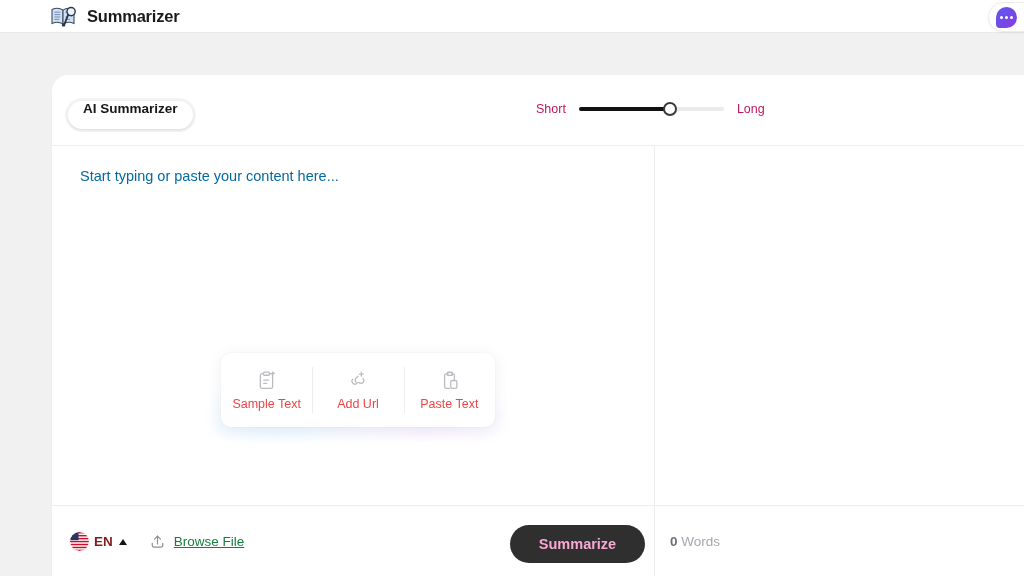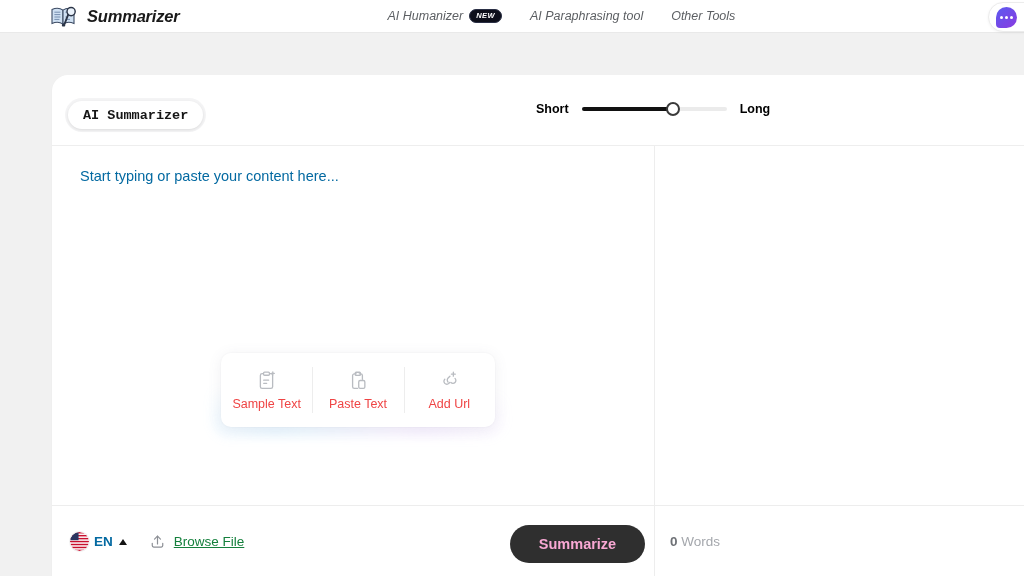--- a/index.html
+++ b/index.html
@@ -10,21 +10,21 @@
     font-family: "Liberation Sans", sans-serif;
     -webkit-font-smoothing: antialiased;
   }
 
   
   .header {
     position: absolute; top: 0; left: 0;
     width: 1024px; height: 33px;
     background: #ffffff;
     border-bottom: 1px solid #e9e9e9;
-    display: flex; align-items: center; font-style: italic;
+    display: flex; align-items: center;
   }
   .brand { display: flex; align-items: center; gap: 9px; margin-left: 50px; }
   .brand-logo { width: 28px; height: 24px; display: block; }
   .brand-title {
     font-size: 16.5px; font-weight: bold; color: #1a1a1a;
     letter-spacing: -0.2px;
   }
   .nav {
     display: flex; align-items: center; gap: 28px;
     margin-left: 208px;
@@ -80,40 +80,40 @@
     position: absolute; left: 13px; top: 23px;
     height: 34px;
     background: #f4f4f5;
     border-radius: 19px;
     display: flex; align-items: center;
     padding: 3px;
     gap: 2px;
   }
   .tab {
     height: 28px; border-radius: 16px;
-    display: flex; align-items: center; gap: 7px;
+    display: flex; gap: 7px;
     padding: 0 15px;
     font-size: 13.5px; color: #9a9da1;
-    cursor: pointer; white-space: nowrap; font-family: Liberation Mono, monospace;
+    cursor: pointer; white-space: nowrap;
   }
   .tab.active {
     background: #ffffff; color: #161616; font-weight: bold;
     box-shadow: 0 1px 3px rgba(0,0,0,0.10);
   }
   .tab-icon-20 {
     width: 15px; height: 15px; border-radius: 50%;
     background: linear-gradient(135deg, #3a7bf0 0%, #7b3ae0 70%, #b33ae0 100%);
     display: flex; align-items: center; justify-content: center;
   }
 
   .length-control {
     position: absolute; left: 484px; top: 26px;
     display: flex; align-items: center; gap: 13px;
   }
-  .len-label { font-size: 12.5px; color: #000000; font-weight: bold; }
+  .len-label { font-size: 12.5px; color: #be185d; font-weight: normal; }
   .slider-wrap { position: relative; width: 145px; height: 16px; }
   .slider-track {
     position: absolute; top: 6px; left: 0;
     width: 145px; height: 4px;
     background: #ebebeb; border-radius: 3px;
   }
   .slider-fill {
     position: absolute; top: 6px; left: 0;
     width: 91px; height: 4px;
     background: #111111; border-radius: 3px;
@@ -193,21 +193,21 @@
   }
   .lang {
     display: flex; align-items: center; gap: 5px;
     margin-left: 18px; cursor: pointer;
   }
   .flag {
     width: 19px; height: 19px; border-radius: 50%;
     overflow: hidden; position: relative; display: block;
     box-shadow: 0 0 0 1px rgba(0,0,0,0.06);
   }
-  .lang-code { font-size: 13.5px; font-weight: bold; color: #0369a1; }
+  .lang-code { font-size: 13.5px; font-weight: bold; color: #7f1d1d; }
   .caret-up {
     width: 0; height: 0; margin-left: 1px;
     border-left: 4.5px solid transparent;
     border-right: 4.5px solid transparent;
     border-bottom: 6px solid #141414;
   }
   .browse {
     display: flex; align-items: center; gap: 8px;
     margin-left: 22px; cursor: pointer;
   }
@@ -242,32 +242,20 @@
       <path d="M24 5.5c-3.6-1.6-7.6-1.7-11 .6v14c3.4-2.3 7.4-2.2 11-.6z" fill="#cfe0f2" stroke="#3b4a63" stroke-width="1.1"></path>
       <path d="M4.4 8.2h6M4.4 10.6h6M4.4 13h6M4.4 15.4h5" stroke="#6b84a6" stroke-width="0.9"></path>
       <path d="M15.4 8.2h4.4M15.4 15.4h4.6M15.4 13h2.2" stroke="#6b84a6" stroke-width="0.9"></path>
       <circle cx="21.1" cy="7.6" r="4.1" fill="#eaf2fb" stroke="#2b3547" stroke-width="1.4"></circle>
       <path d="M18.2 10.7 14.6 19.9" stroke="#2b3547" stroke-width="1.8" stroke-linecap="round"></path>
       <rect x="11.9" y="20" width="3.3" height="2.6" rx="0.8" fill="#2b3547"></rect>
     </svg>
     <span class="brand-title">Summarizer</span>
   </div>
 
-  <div class="nav">
-    <div class="nav-item">
-      <span>AI Humanizer</span>
-      <span class="new-badge">NEW</span>
-    </div>
-    <div class="nav-item">
-      <span>AI Paraphrasing tool</span>
-    </div>
-    <div class="nav-item">
-      <span>Other Tools</span>
-    </div>
-  </div>
 
   <div class="chat-pill">
     <span class="chat-bubble">
       <i></i>
         <i></i>
         <i></i>
     </span>
   </div>
 </div>
 
@@ -305,36 +293,36 @@
             <path d="M15.5 4.2H17a2 2 0 0 1 2 2V19a2 2 0 0 1-2 2H7a2 2 0 0 1-2-2V6.2a2 2 0 0 1 2-2h1.5"></path>
             <rect x="8.6" y="2.4" width="6.8" height="3.6" rx="1.2"></rect>
             <path d="M8.8 11.6h5.6M8.8 15.2h3.4"></path>
             <path d="M19.2 2.2v3.4M17.5 3.9h3.4"></path>
           </svg>
           <span class="action-label">Sample Text</span>
         </div>
 
         <div class="action">
           <svg width="21" height="21" viewBox="0 0 24 24" fill="none" stroke="#b9bcc1" stroke-width="1.5" stroke-linecap="round" stroke-linejoin="round">
+            <path d="M10.4 13.9a3.3 3.3 0 0 1 0-4.7l2.1-2.1"></path>
+            <path d="M6.6 10.6a3.3 3.3 0 0 0 0 4.7 3.3 3.3 0 0 0 4.7 0l1-1"></path>
+            <path d="M13.6 14.3a3.3 3.3 0 0 0 4.7 0 3.3 3.3 0 0 0 0-4.7"></path>
+            <path d="M16.4 2.6V7M14.2 4.8h4.4"></path>
+          </svg>
+          <span class="action-label">Add Url</span>
+        </div>
+
+        <div class="action">
+          <svg width="21" height="21" viewBox="0 0 24 24" fill="none" stroke="#b9bcc1" stroke-width="1.5" stroke-linecap="round" stroke-linejoin="round">
             <path d="M14 4.4h1.6a2 2 0 0 1 2 2v4.2"></path>
             <path d="M10.6 4.4H8.4a2 2 0 0 0-2 2V19a2 2 0 0 0 2 2h3.6"></path>
             <rect x="9.4" y="2.6" width="6" height="3.5" rx="1.1"></rect>
             <rect x="13.4" y="12" width="7" height="9" rx="1.6"></rect>
           </svg>
           <span class="action-label">Paste Text</span>
-        </div>
-
-        <div class="action">
-          <svg width="21" height="21" viewBox="0 0 24 24" fill="none" stroke="#b9bcc1" stroke-width="1.5" stroke-linecap="round" stroke-linejoin="round">
-            <path d="M10.4 13.9a3.3 3.3 0 0 1 0-4.7l2.1-2.1"></path>
-            <path d="M6.6 10.6a3.3 3.3 0 0 0 0 4.7 3.3 3.3 0 0 0 4.7 0l1-1"></path>
-            <path d="M13.6 14.3a3.3 3.3 0 0 0 4.7 0 3.3 3.3 0 0 0 0-4.7"></path>
-            <path d="M16.4 2.6V7M14.2 4.8h4.4"></path>
-          </svg>
-          <span class="action-label">Add Url</span>
         </div>
       </div>
     </div>
 
     <div class="pane-right"></div>
   </div>
 
   <div class="footer">
 
     <div class="footer-left">

